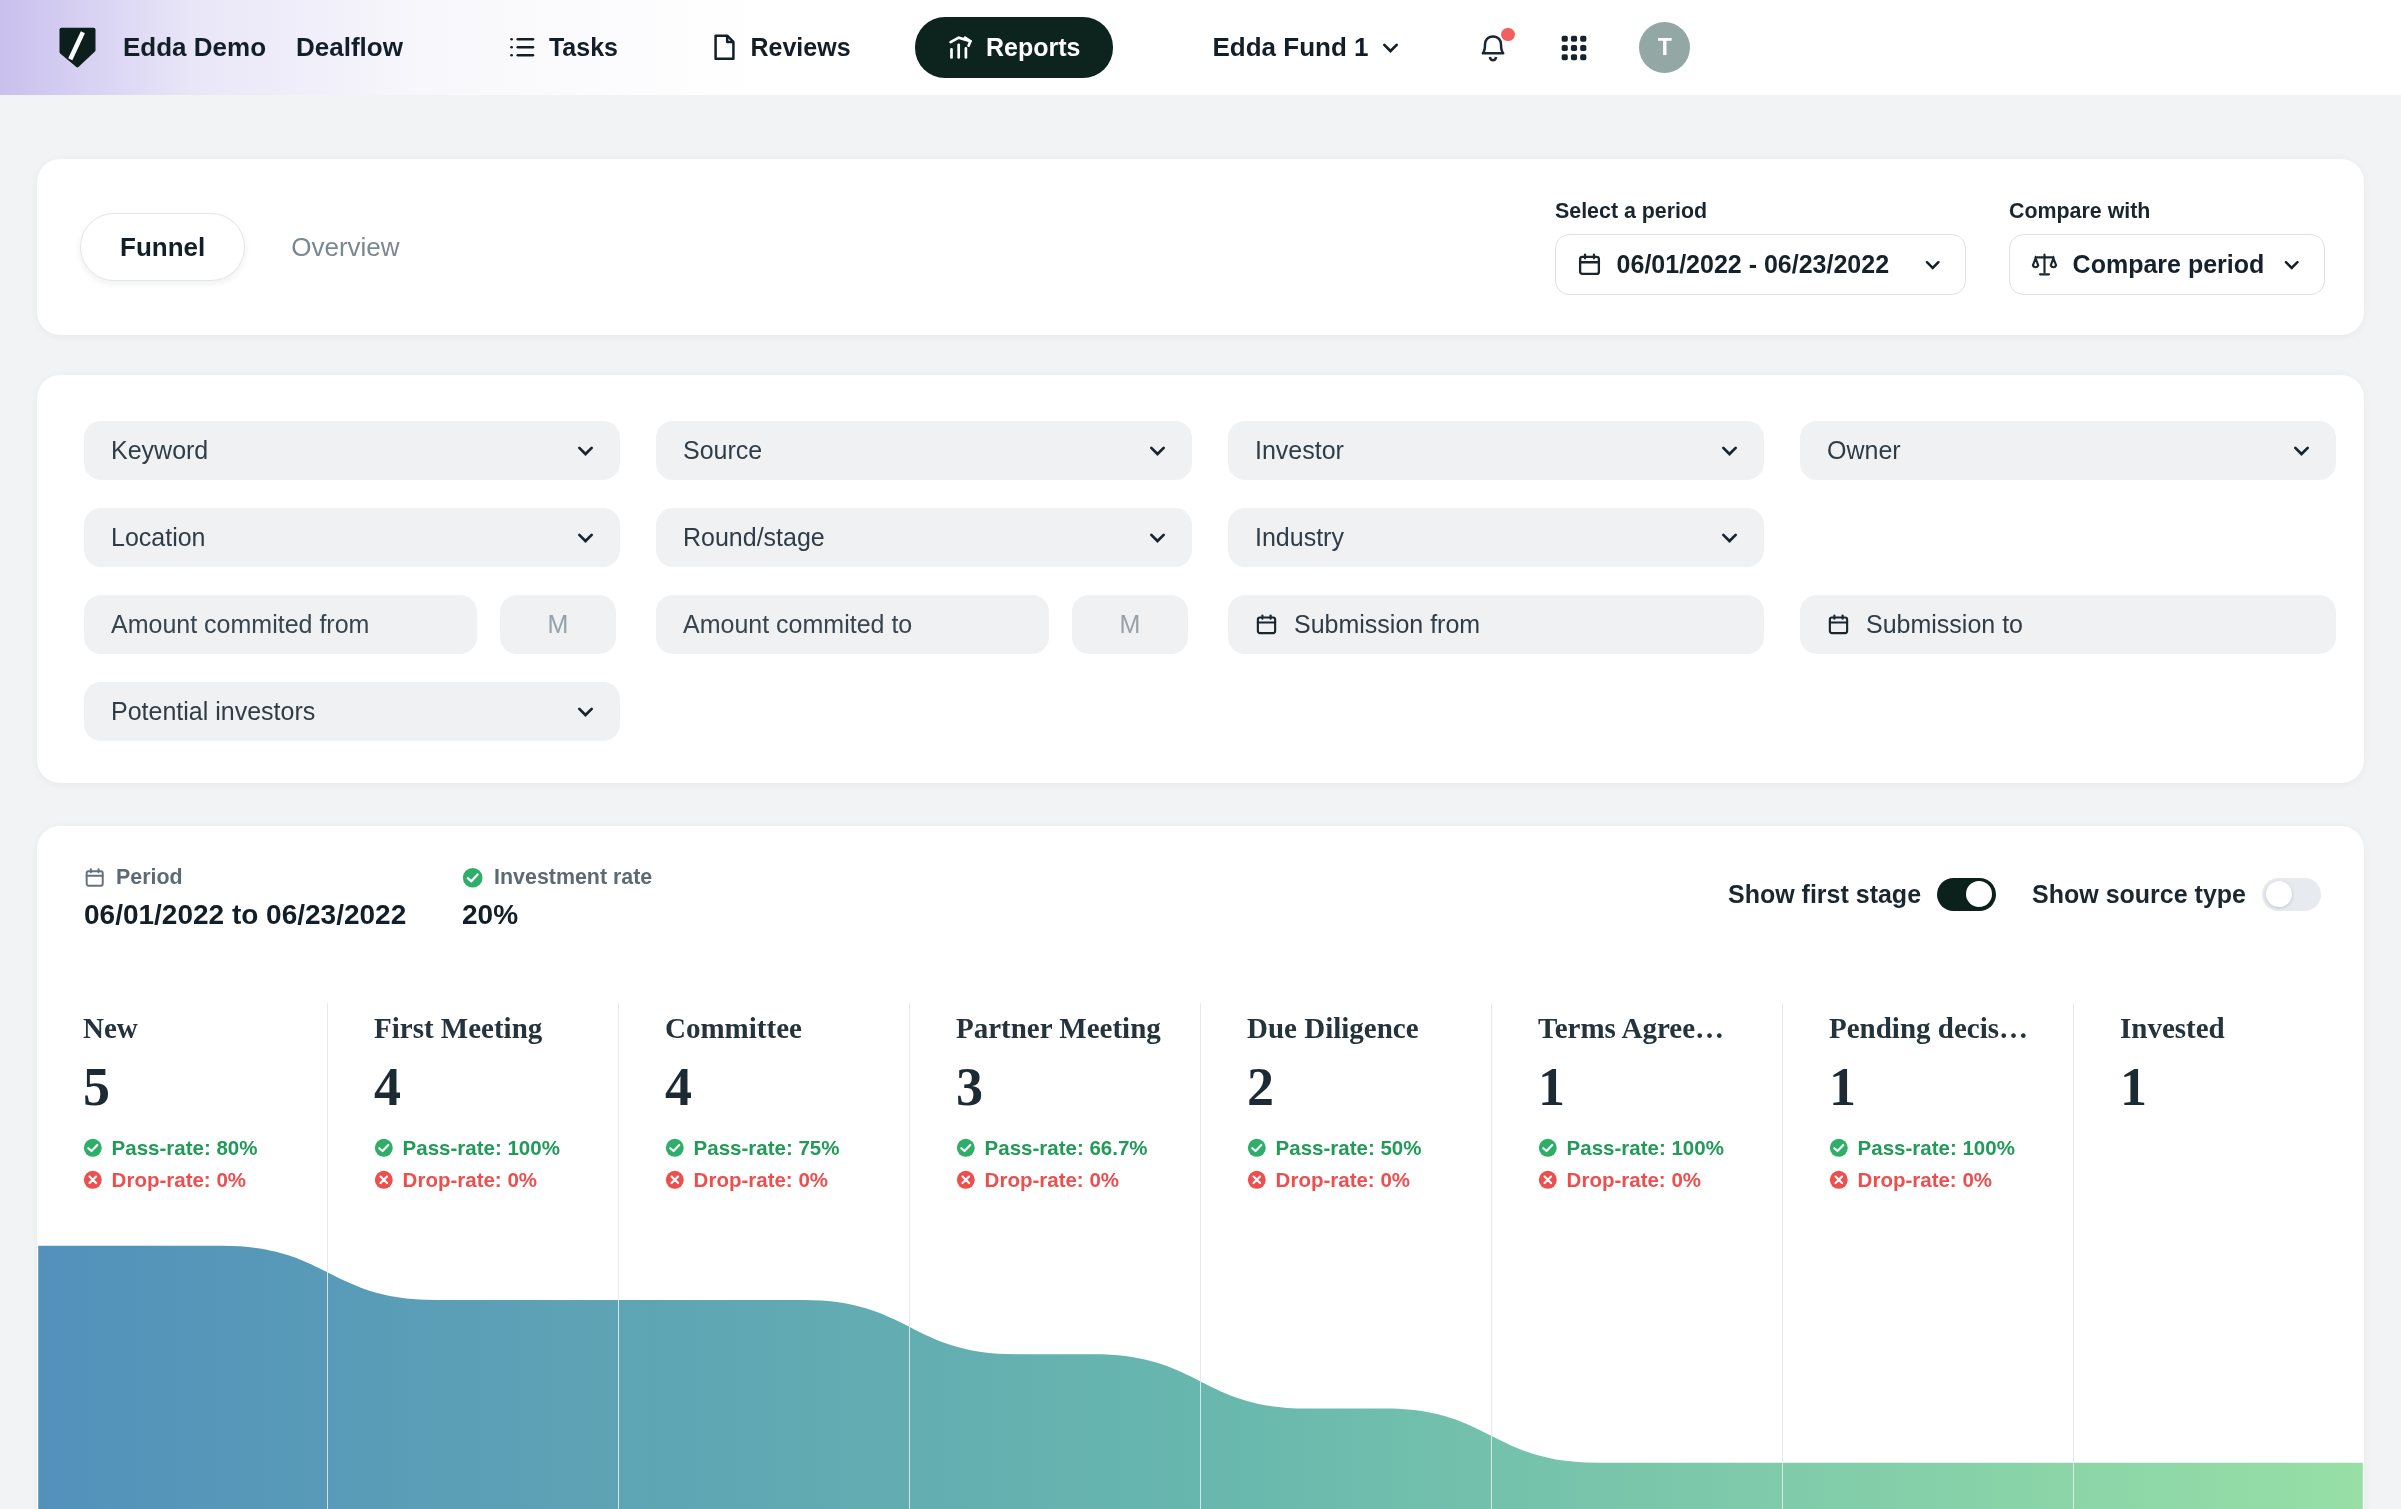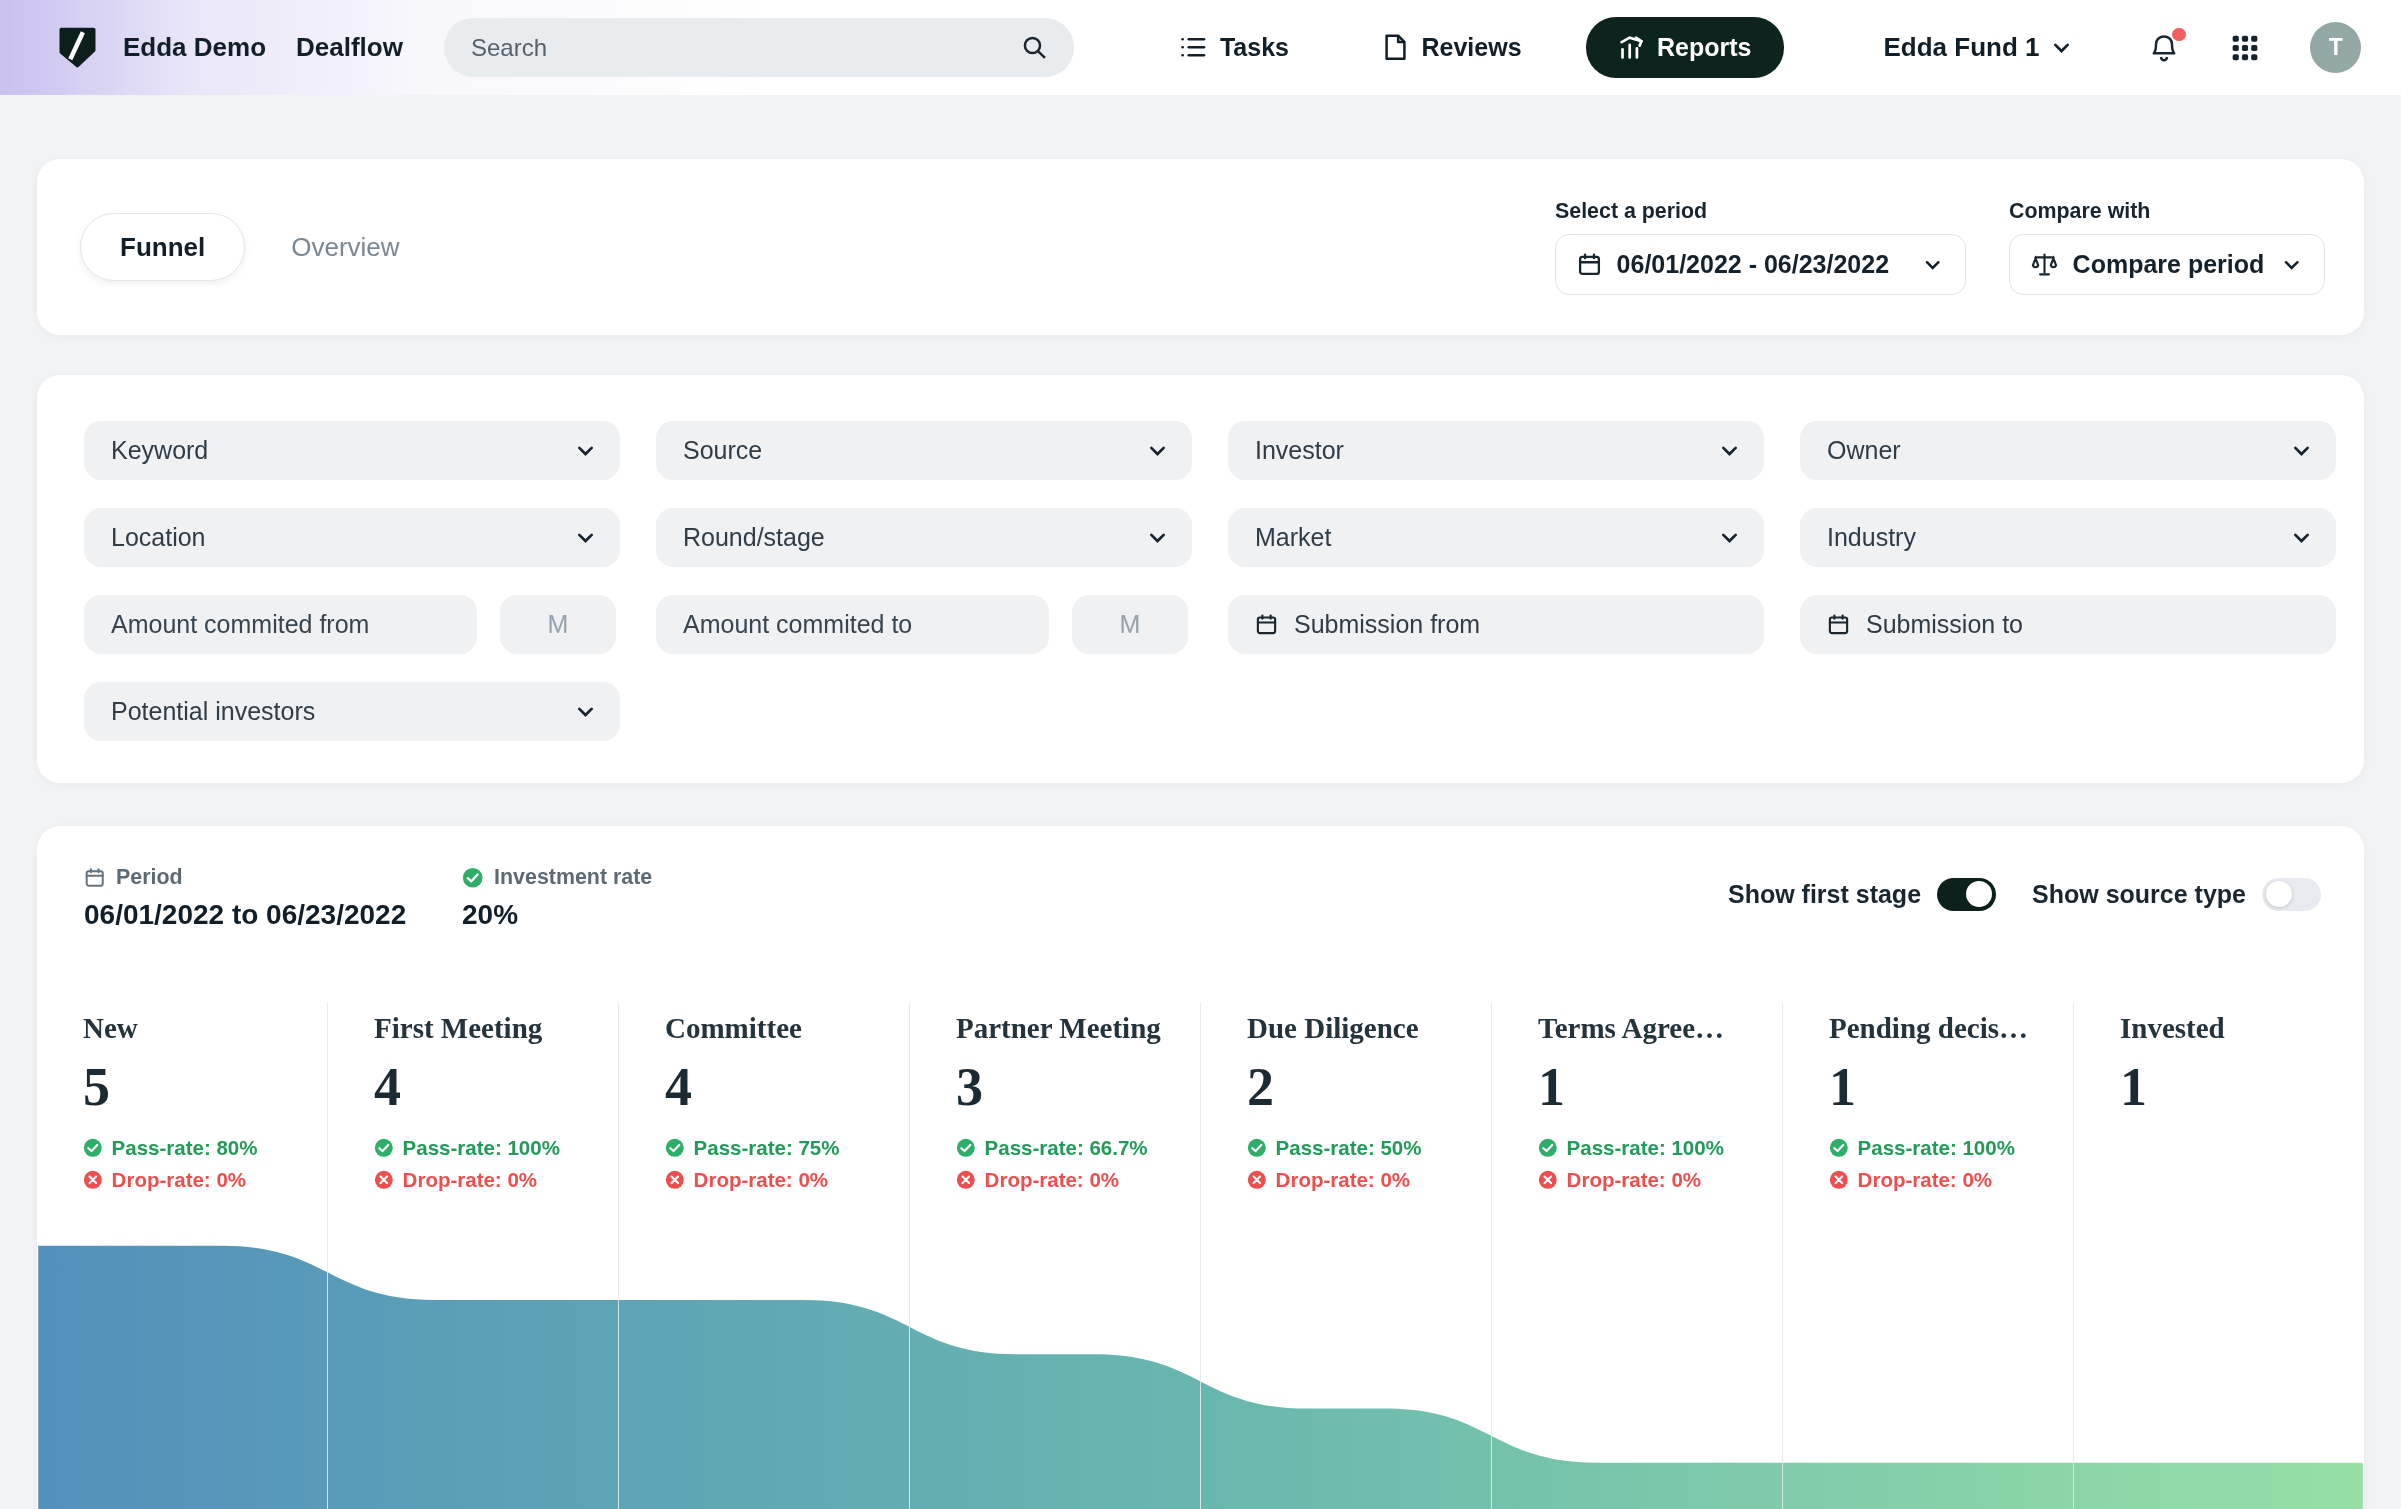--- a/index.html
+++ b/index.html
@@ -120,29 +120,20 @@
 <div class="navbar">
   <span class="logo">
     <svg width="45" height="45" viewBox="0 0 50 50">
       <path d="M7 5 H43 V28 L25 45 L7 30 Z" fill="#0d1f1c" stroke="#0d1f1c" stroke-width="4" stroke-linejoin="round"></path>
       <line x1="31" y1="8" x2="17" y2="38" stroke="#ffffff" stroke-width="5"></line>
     </svg>
   </span>
   <span class="brand">Edda Demo</span>
   <span class="nav-section">Dealflow</span>
 
-  <div class="search">
-    <input type="text" placeholder="Search" style="">
-    <span>
-      <svg width="28.5" height="28.5" viewBox="0 0 32 32" fill="none" stroke="#1c262e" stroke-width="2.8">
-        <circle cx="14" cy="14" r="8.5"></circle>
-          <line x1="20.5" y1="20.5" x2="28" y2="28"></line>
-      </svg>
-    </span>
-  </div>
 
   <div class="nav-item tasks">
     <span>
       <svg width="28.5" height="28.5" viewBox="0 0 32 32" fill="none" stroke="#121f28" stroke-width="3" stroke-linecap="round">
         <line x1="4" y1="7" x2="4.1" y2="7"></line>
           <line x1="11" y1="7" x2="28" y2="7"></line>
         <line x1="4" y1="16" x2="4.1" y2="16"></line>
           <line x1="11" y1="16" x2="28" y2="16"></line>
         <line x1="4" y1="25" x2="4.1" y2="25"></line>
           <line x1="11" y1="25" x2="28" y2="25"></line>
@@ -309,28 +300,20 @@
     </div>
     <div class="dd">
       <span>Round/stage</span>
       <span class="chev">
           <svg width="23" height="23" viewBox="0 0 26 26" fill="none" stroke="#182430" stroke-width="3" stroke-linecap="round">
             <polyline points="6,10 13,17 20,10"></polyline>
           </svg>
         </span>
     </div>
     <div class="dd">
-      <span>Market</span>
-      <span class="chev">
-          <svg width="23" height="23" viewBox="0 0 26 26" fill="none" stroke="#182430" stroke-width="3" stroke-linecap="round">
-            <polyline points="6,10 13,17 20,10"></polyline>
-          </svg>
-        </span>
-    </div>
-    <div class="dd">
       <span>Industry</span>
       <span class="chev">
           <svg width="23" height="23" viewBox="0 0 26 26" fill="none" stroke="#182430" stroke-width="3" stroke-linecap="round">
             <polyline points="6,10 13,17 20,10"></polyline>
           </svg>
         </span>
     </div>
   </div>
   <div class="filter-row">
     <div class="f-wrap">

